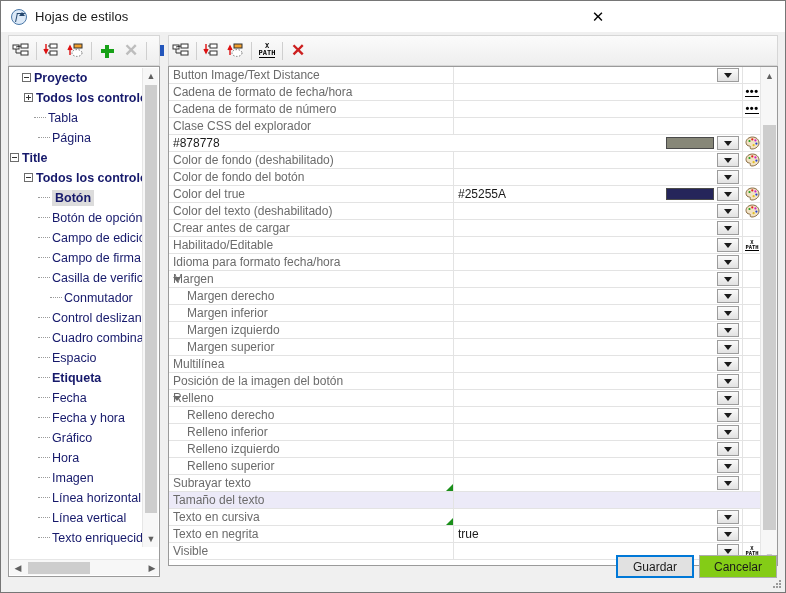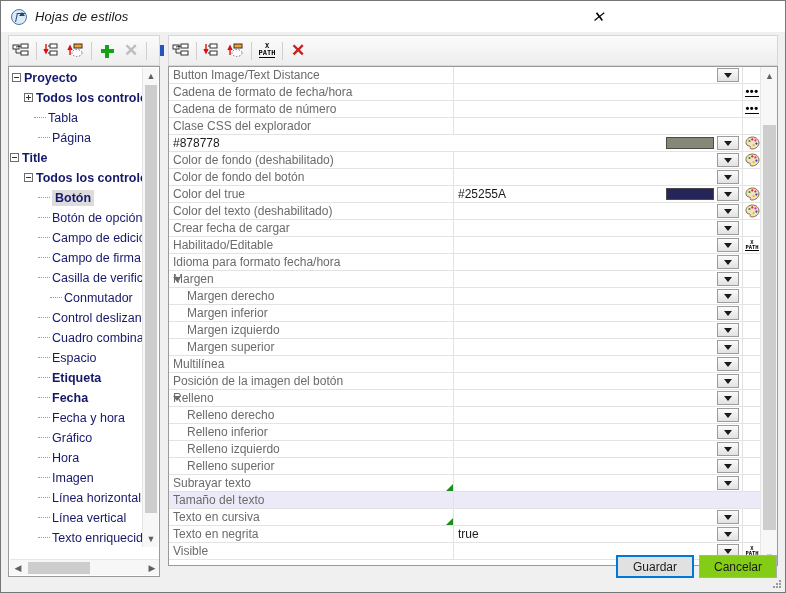--- a/index.html
+++ b/index.html
@@ -16,21 +16,21 @@
     width: 786px; height: 593px;
     background: #ffffff;
     border: 1px solid #767676;
   }
 
   
   #titlebar {
     position: absolute; left: 0; top: 0;
     width: 620px; height: 31px;
     background: #ffffff;
-    display: flex; align-items: center; font-style: italic;
+    display: flex; align-items: center;
   }
   #title-icon {
     width: 16px; height: 16px; margin-left: 10px; margin-right: 8px;
     border-radius: 50%;
     background: #dce9f7;
     border: 1px solid #4a78a8;
     position: relative;
     flex: 0 0 auto;
   }
   #title-icon::after {
@@ -339,37 +339,37 @@
             <span class="xgray">✕</span>
           </div>
         <div class="tbsep"></div>
         <div class="tbi">
             <span class="blue-mark"></span>
           </div>
       </div>
 
       <div id="left-tree">
         <div class="tree-scroll" id="tree-scroll">
-            <div class="tnode bold" style="padding-left: 2px;"><span class="tbox"></span><span class="lbl">Proyecto</span></div>
+            <div class="tnode bold" style="padding-left: 12px;"><span class="tbox"></span><span class="lbl">Proyecto</span></div>
             <div class="tnode bold" style="padding-left: 14px;"><span class="tbox plus"></span><span class="lbl">Todos los controles</span></div>
             <div class="tnode" style="padding-left: 24px;"><span class="tdots" style="width: 12px;"></span><span class="lbl">Tabla</span></div>
             <div class="tnode" style="padding-left: 28px;"><span class="tdots" style="width: 12px;"></span><span class="lbl">Página</span></div>
             <div class="tnode bold" style="padding-left: 0px;"><span class="tbox"></span><span class="lbl">Title</span></div>
             <div class="tnode bold" style="padding-left: 14px;"><span class="tbox"></span><span class="lbl">Todos los controles</span></div>
             <div class="tnode bold selected" style="padding-left: 28px;"><span class="tdots" style="width: 12px;"></span><span class="lbl">Botón</span></div>
             <div class="tnode" style="padding-left: 28px;"><span class="tdots" style="width: 12px;"></span><span class="lbl">Botón de opción</span></div>
             <div class="tnode" style="padding-left: 28px;"><span class="tdots" style="width: 12px;"></span><span class="lbl">Campo de edición</span></div>
             <div class="tnode" style="padding-left: 28px;"><span class="tdots" style="width: 12px;"></span><span class="lbl">Campo de firma</span></div>
             <div class="tnode" style="padding-left: 28px;"><span class="tdots" style="width: 12px;"></span><span class="lbl">Casilla de verifica</span></div>
             <div class="tnode" style="padding-left: 40px;"><span class="tdots" style="width: 12px;"></span><span class="lbl">Conmutador</span></div>
             <div class="tnode" style="padding-left: 28px;"><span class="tdots" style="width: 12px;"></span><span class="lbl">Control deslizant</span></div>
             <div class="tnode" style="padding-left: 28px;"><span class="tdots" style="width: 12px;"></span><span class="lbl">Cuadro combinac</span></div>
             <div class="tnode" style="padding-left: 28px;"><span class="tdots" style="width: 12px;"></span><span class="lbl">Espacio</span></div>
             <div class="tnode bold" style="padding-left: 28px;"><span class="tdots" style="width: 12px;"></span><span class="lbl">Etiqueta</span></div>
-            <div class="tnode" style="padding-left: 28px; font-weight: bold;"><span class="tdots" style="width: 12px;"></span><span class="lbl">Fecha</span></div>
+            <div class="tnode" style="padding-left: 28px;"><span class="tdots" style="width: 12px;"></span><span class="lbl">Fecha</span></div>
             <div class="tnode" style="padding-left: 28px;"><span class="tdots" style="width: 12px;"></span><span class="lbl">Fecha y hora</span></div>
             <div class="tnode" style="padding-left: 28px;"><span class="tdots" style="width: 12px;"></span><span class="lbl">Gráfico</span></div>
             <div class="tnode" style="padding-left: 28px;"><span class="tdots" style="width: 12px;"></span><span class="lbl">Hora</span></div>
             <div class="tnode" style="padding-left: 28px;"><span class="tdots" style="width: 12px;"></span><span class="lbl">Imagen</span></div>
             <div class="tnode" style="padding-left: 28px;"><span class="tdots" style="width: 12px;"></span><span class="lbl">Línea horizontal</span></div>
             <div class="tnode" style="padding-left: 28px;"><span class="tdots" style="width: 12px;"></span><span class="lbl">Línea vertical</span></div>
             <div class="tnode" style="padding-left: 28px;"><span class="tdots" style="width: 12px;"></span><span class="lbl">Texto enriquecidc</span></div>
           </div>
 
         <div id="left-vscroll">
@@ -529,21 +529,21 @@
                     <path d="M7.5 1 C3.8 1 1 3.4 1 6.4 C1 8.6 2.6 10 4.3 10 C5.4 10 5.6 11 5.2 11.6 C4.9 12.3 5.6 13 7 13 C10.7 13 14 10.3 14 7 C14 3.7 11.2 1 7.5 1 Z" fill="#f2e2c4" stroke="#6b4a1c" stroke-width="0.8"></path>
                     <circle cx="4.5" cy="5" r="1.1" fill="#1f9e1f"></circle>
                     <circle cx="7.3" cy="3.4" r="1.1" fill="#e02020"></circle>
                     <circle cx="10.4" cy="4.4" r="1.1" fill="#d020d0"></circle>
                     <circle cx="11.4" cy="7.6" r="1.1" fill="#2040d0"></circle>
                     <circle cx="8.6" cy="9.2" r="1.1" fill="#e0c020"></circle>
                   </svg></span>
               </div>
             </div>
             <div class="grow">
-              <div class="gname"><span>Crear fecha de cargar</span></div>
+              <div class="gname"><span>Crear antes de cargar</span></div>
               <div class="gval">
                 <span></span>
                 <span class="ddbtn"></span>
               </div>
               <div class="gextra"></div>
             </div>
             <div class="grow">
               <div class="gname"><span>Habilitado/Editable</span></div>
               <div class="gval">
                 <span></span>

